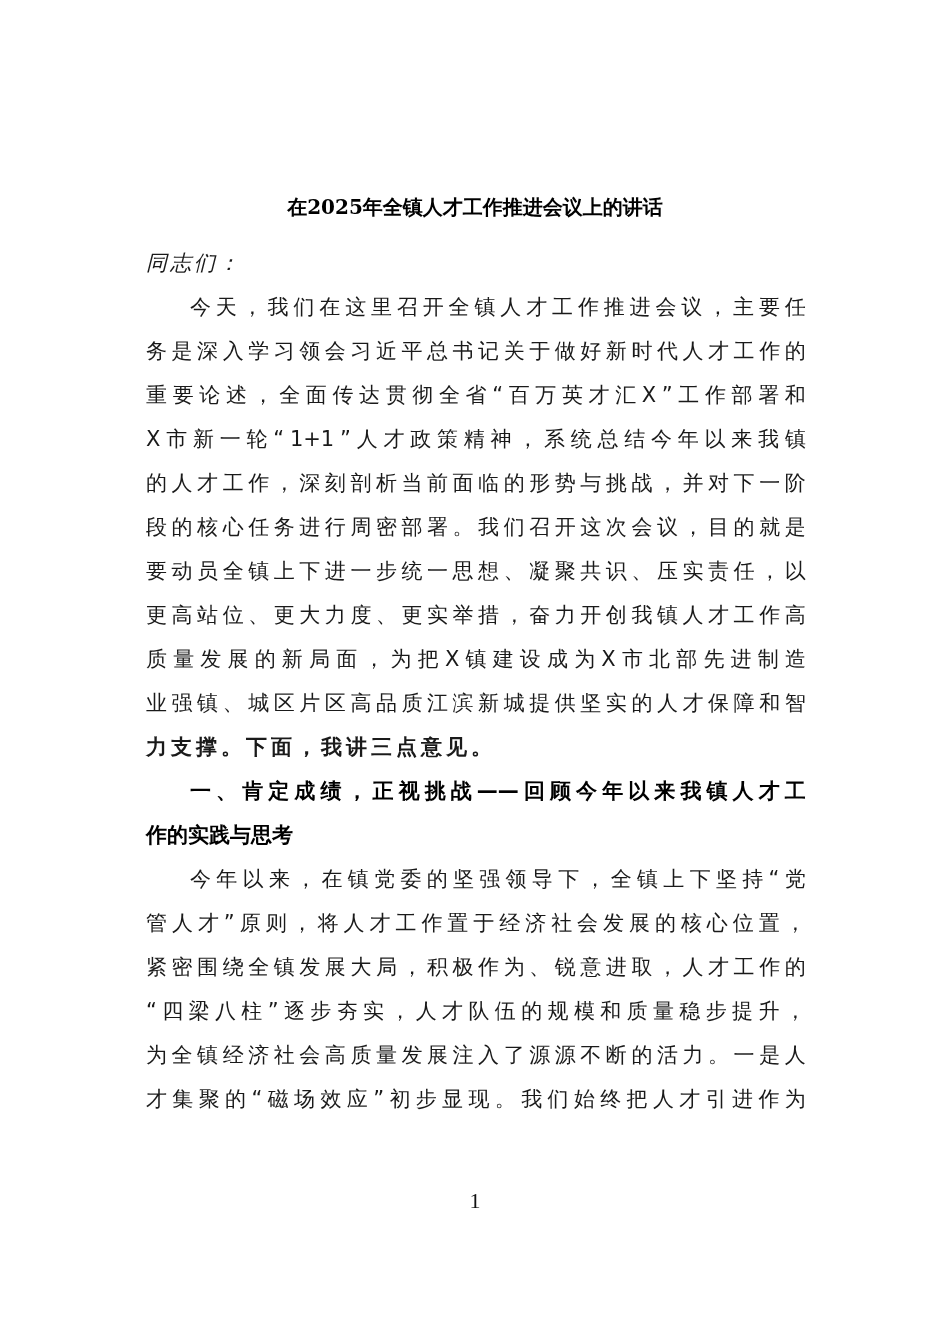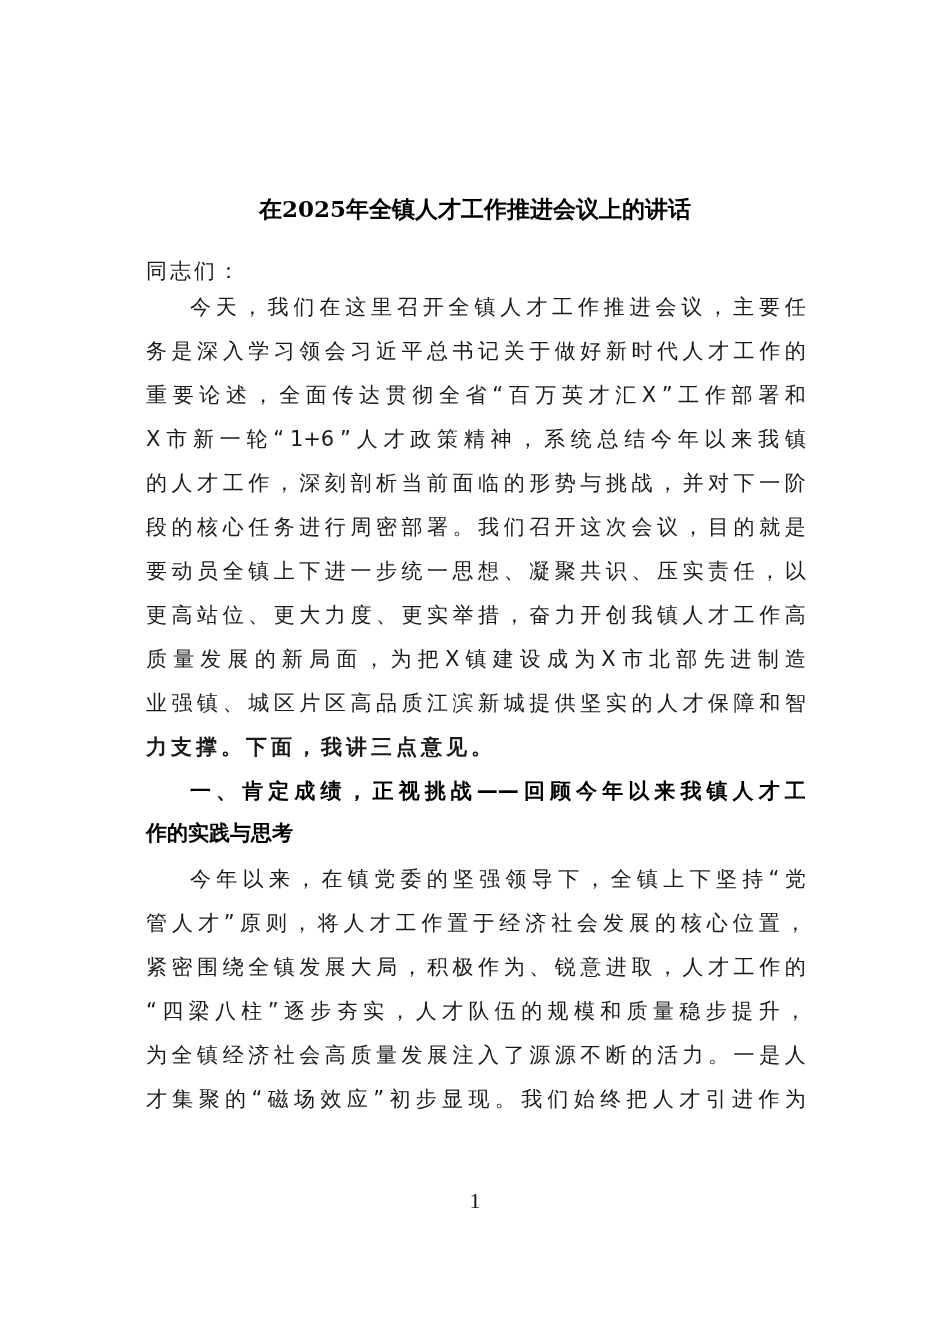--- a/index.html
+++ b/index.html
@@ -22,21 +22,21 @@
     background: #ffffff;
   }
   .title {
     position: absolute;
     left: 0;
     top: 168px;
     width: 950px;
     text-align: center;
     font-family: "DejaVu Serif", "Liberation Serif", serif;
     font-weight: bold;
-    font-size: 23px;
+    font-size: 20px;
     line-height: 52px;
     letter-spacing: 0px;
     color: #000000;
     white-space: nowrap;
   }
   .body-text {
     position: absolute;
     left: 146px;
     width: 660px;
     font-family: "DejaVu Sans", "Liberation Sans", sans-serif;
@@ -85,21 +85,21 @@
   }
 </style>
 </head>
 <body>
 
 <div class="page">
 
   <h1 class="title">在2025年全镇人才工作推进会议上的讲话</h1>
 
   <div class="body-text" style="top:241px;">
-    <div class="line greeting" style="top:8px;">同志们：</div>
+    <div class="line greeting" style="top:0px;font-style:italic;">同志们：</div>
 
     <div class="line indent justify" style="top:44px;">
         <span class="ch">今</span>
         <span class="ch">天</span>
         <span class="ch">，</span>
         <span class="ch">我</span>
         <span class="ch">们</span>
         <span class="ch">在</span>
         <span class="ch">这</span>
         <span class="ch">里</span>
@@ -176,21 +176,21 @@
         <span class="ch">署</span>
         <span class="ch">和</span>
       </div>
     <div class="line justify" style="top:176px;">
         <span class="ch">X</span>
         <span class="ch">市</span>
         <span class="ch">新</span>
         <span class="ch">一</span>
         <span class="ch">轮</span>
         <span class="ch">“</span>
-        <span class="ch">1+6</span>
+        <span class="ch">1+1</span>
         <span class="ch">”</span>
         <span class="ch">人</span>
         <span class="ch">才</span>
         <span class="ch">政</span>
         <span class="ch">策</span>
         <span class="ch">精</span>
         <span class="ch">神</span>
         <span class="ch">，</span>
         <span class="ch">系</span>
         <span class="ch">统</span>
@@ -390,21 +390,21 @@
         <span class="ch">今</span>
         <span class="ch">年</span>
         <span class="ch">以</span>
         <span class="ch">来</span>
         <span class="ch">我</span>
         <span class="ch">镇</span>
         <span class="ch">人</span>
         <span class="ch">才</span>
         <span class="ch">工</span>
       </div>
-    <div class="line last heading" style="top:572px; letter-spacing:0px;font-family:Liberation Mono, monospace;">作的实践与思考</div>
+    <div class="line last heading" style="top:572px; letter-spacing:0px;">作的实践与思考</div>
 
     <div class="line indent justify" style="top:616px;">
         <span class="ch">今</span>
         <span class="ch">年</span>
         <span class="ch">以</span>
         <span class="ch">来</span>
         <span class="ch">，</span>
         <span class="ch">在</span>
         <span class="ch">镇</span>
         <span class="ch">党</span>

